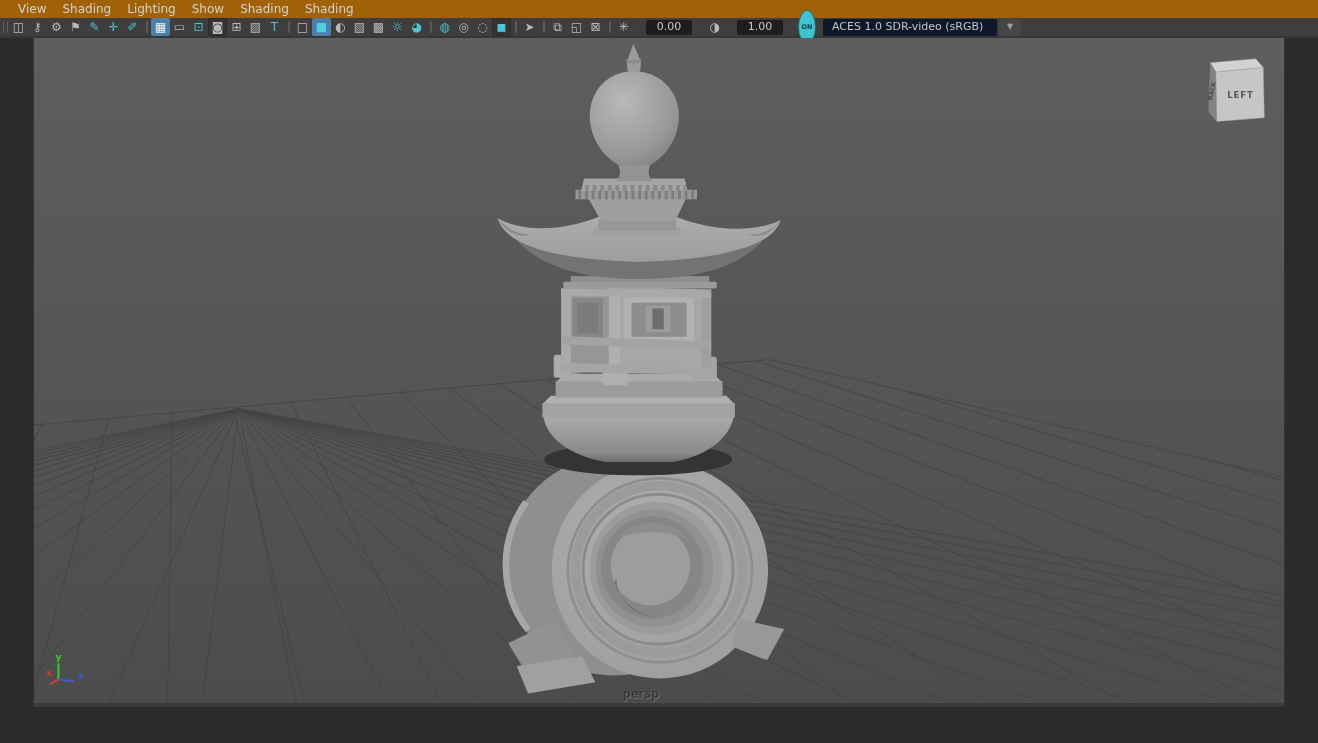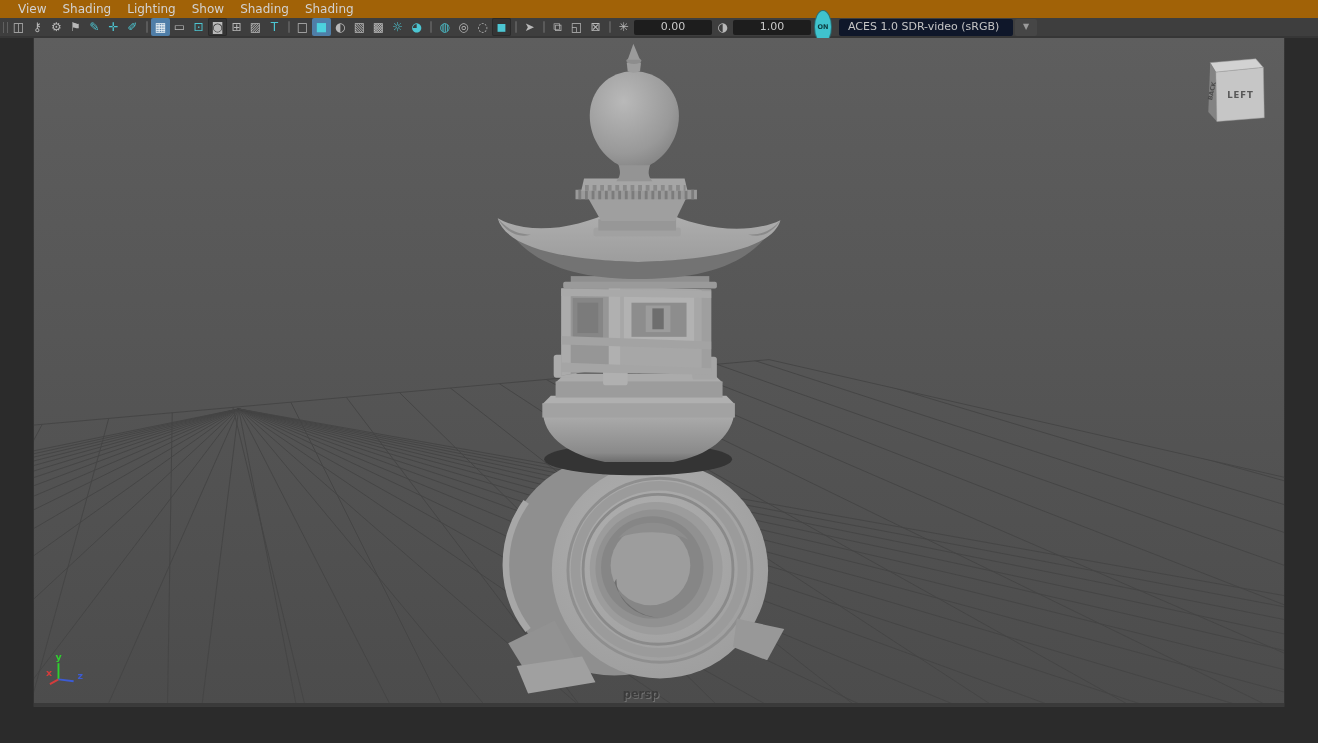--- a/index.html
+++ b/index.html
@@ -13,22 +13,22 @@
   .toolbar{height:20px;background:#3e3e3e;display:flex;align-items:center;
            padding-left:2px;box-sizing:border-box;border-bottom:2px solid #363636;}
   .tool{min-width:19px;height:18px;display:flex;align-items:center;justify-content:center;
         font-size:12px;line-height:18px;color:#b9b9b9;flex:none;border-radius:2px;}
   .tool.handle{min-width:7px;}
   .tool.handle::after{content:"";width:3px;height:11px;border-left:1px solid #606060;border-right:1px solid #606060;}
   .tool.sep{min-width:9px;}
   .tool.sep::after{content:"";width:2px;height:12px;background:#5a5a5a;border-radius:1px;}
   .tool.selected{background:#4f7ea8;}
   .tool.pressed{background:#343434;box-shadow:inset 0 0 0 1px #2a2a2a;}
-  .tool.field{background:#1d1d1d;color:#c9c9c9;height:15px;min-width:34px;padding:0 22px;
-              font-size:11px;border-radius:2px;margin:0 1px;}
+  .tool.field{background:#1d1d1d;color:#c9c9c9;height:15px;min-width:34px;padding:0 6px;
+              font-size:11px;border-radius:2px;margin:0 13px;}
   .tool.toggle{width:16px;height:32px;min-width:16px;border-radius:50%;background:#3fc3ce;
                color:#0d3c41;font-size:6.5px;font-weight:bold;box-shadow:0 0 0 1px #2a6f76;margin:0 3px;}
   .tool.dropdown{background:#0f172a;color:#c5c5c5;height:17px;min-width:156px;padding:0 9px;
                  font-size:11px;justify-content:flex-start;margin-left:5px;}
   .tool.dropbtn{background:#464646;width:22px;min-width:22px;height:17px;color:#9b9b9b;
                 font-size:8px;margin-left:2px;}
   
   .viewport{position:relative;width:1170px;height:703px;}
   .vp-svg{position:absolute;left:0;top:0;display:block;}
   .vp-svg text{font-family:"DejaVu Sans","Liberation Sans",sans-serif;}

